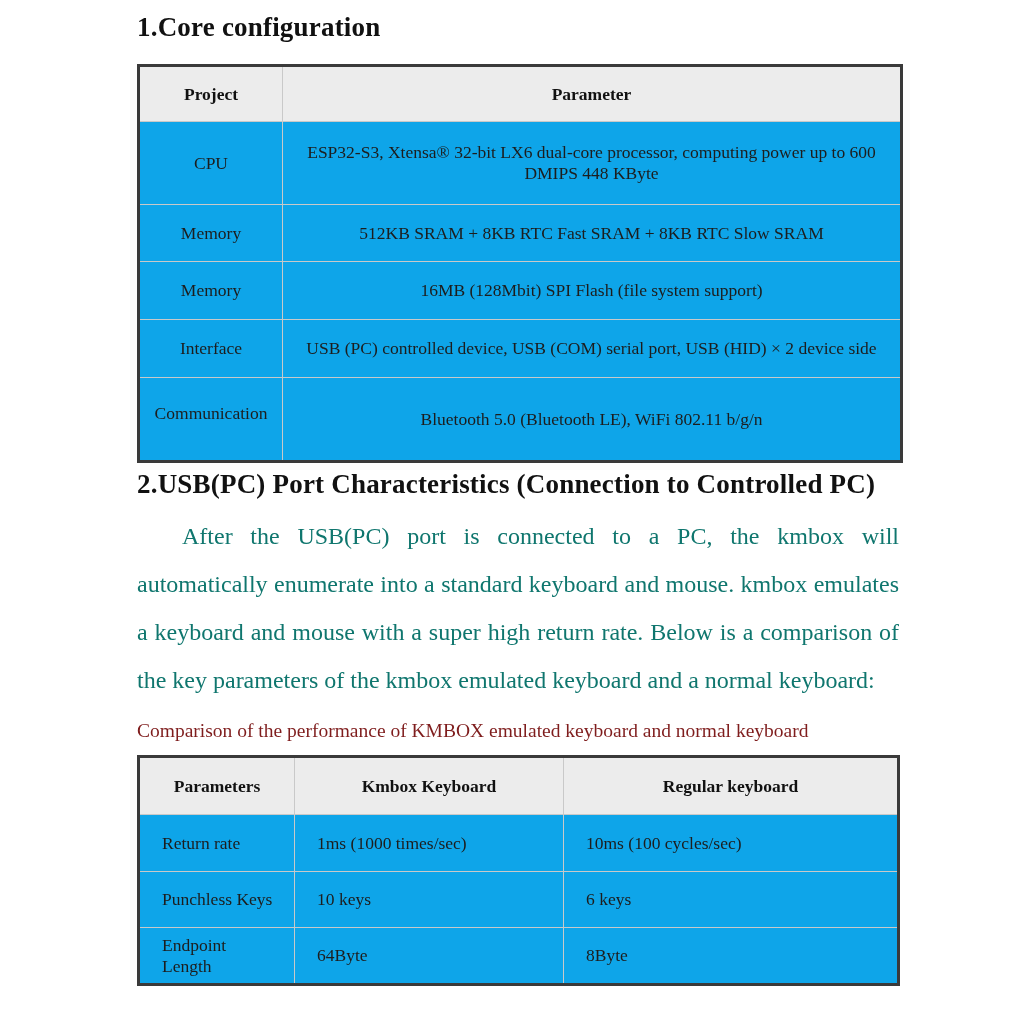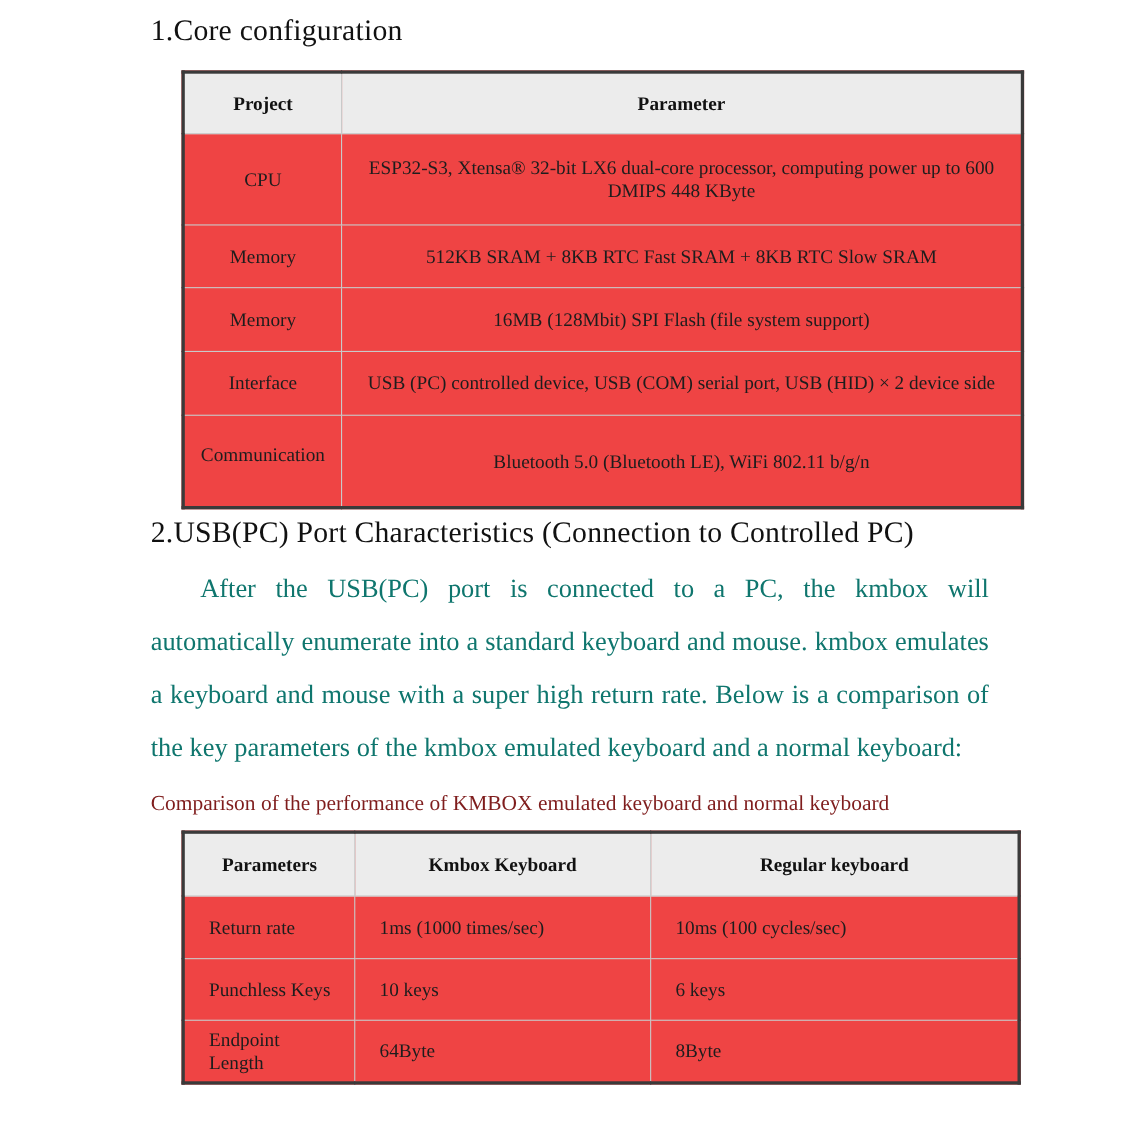--- a/index.html
+++ b/index.html
@@ -14,32 +14,31 @@
     overflow: hidden;
   }
   .content {
     position: absolute;
     left: 137px;
     top: 0;
     width: 770px;
   }
   .heading {
     font-size: 27px;
-    font-weight: normal;
+    font-weight: bold;
     color: #111111;
     letter-spacing: 0.2px;
   }
   .h1 { margin-top: 12px; }
   .h2 { margin-top: 6px; }
 
   table {
     border-collapse: collapse;
     table-layout: fixed;
-    background: #ef4444;
-    margin-left: 28px;
+    background: #0ea5e9;
   }
   .spec-table {
     margin-top: 21px;
     width: 766px;
     border: 3px solid #3a3a3a;
   }
   .spec-table col.c1 { width: 144px; }
   .cmp-table {
     margin-top: 13px;
     width: 763px;

